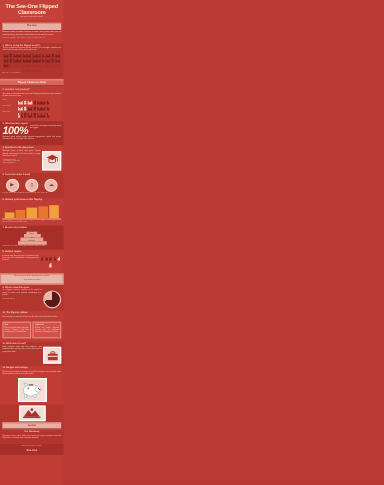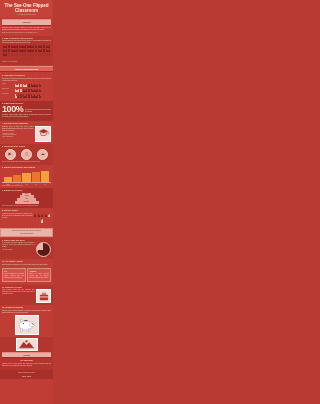--- a/index.html
+++ b/index.html
@@ -67,21 +67,21 @@
   }
   .c-dark{color:#7e211c;}
   .c-mid{color:#a8332c;}
   .c-light{color:#f2cdc2;}
 
   
   .bigstat{
     font-size:9px;line-height:9px;font-weight:bold;
     color:#ffe6d2;letter-spacing:-0.4px;
   }
-  .statrow{display:flex;align-items:flex-end;gap:1.5px;}
+  .statrow{display:flex;align-items:flex-start;gap:1.5px;font-style:italic;}
   .statrow .txt{flex:1;}
 
   
   .circlerow{display:flex;justify-content:space-around;margin:1.5px 0;}
   .circ{
     width:9px;height:9px;border-radius:50%;
     background:#e9b8ab;border:0.5px solid #f4d6cb;
     display:flex;align-items:center;justify-content:center;
     color:#8d2a23;font-size:4px;line-height:4px;
   }

